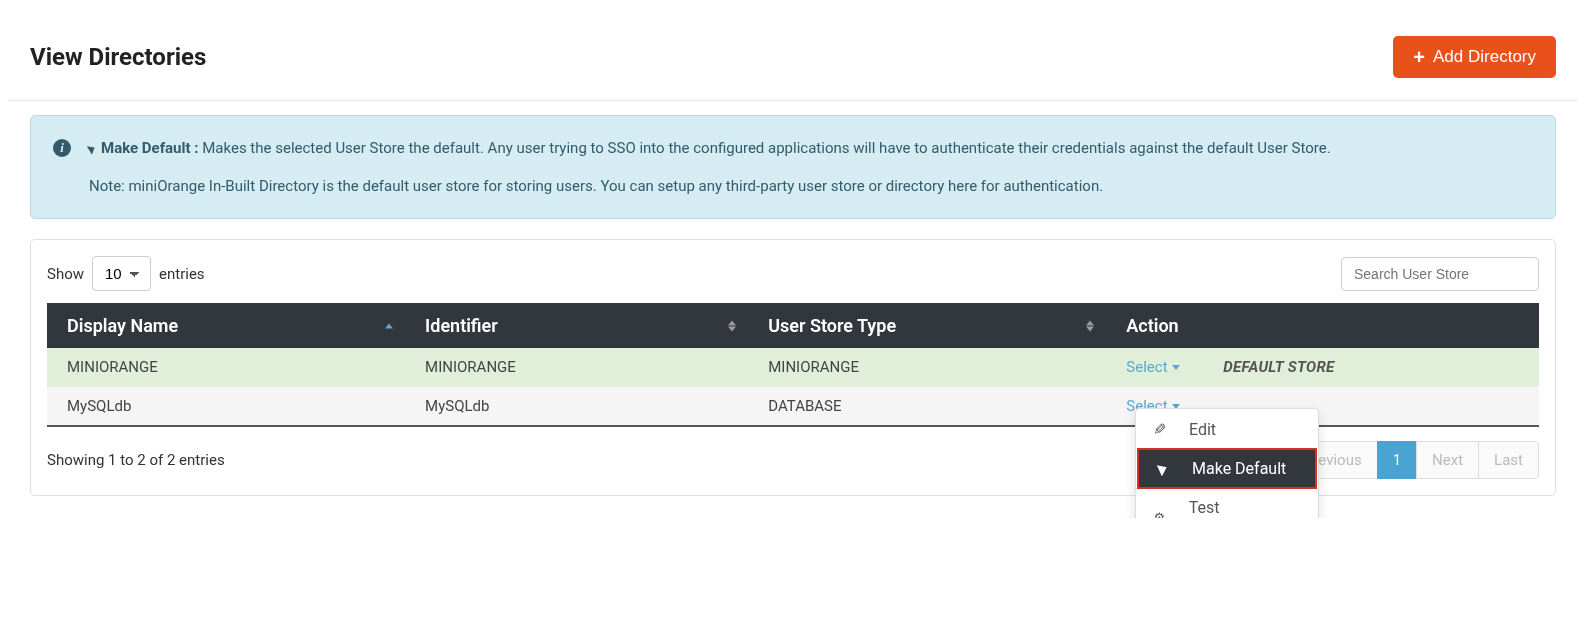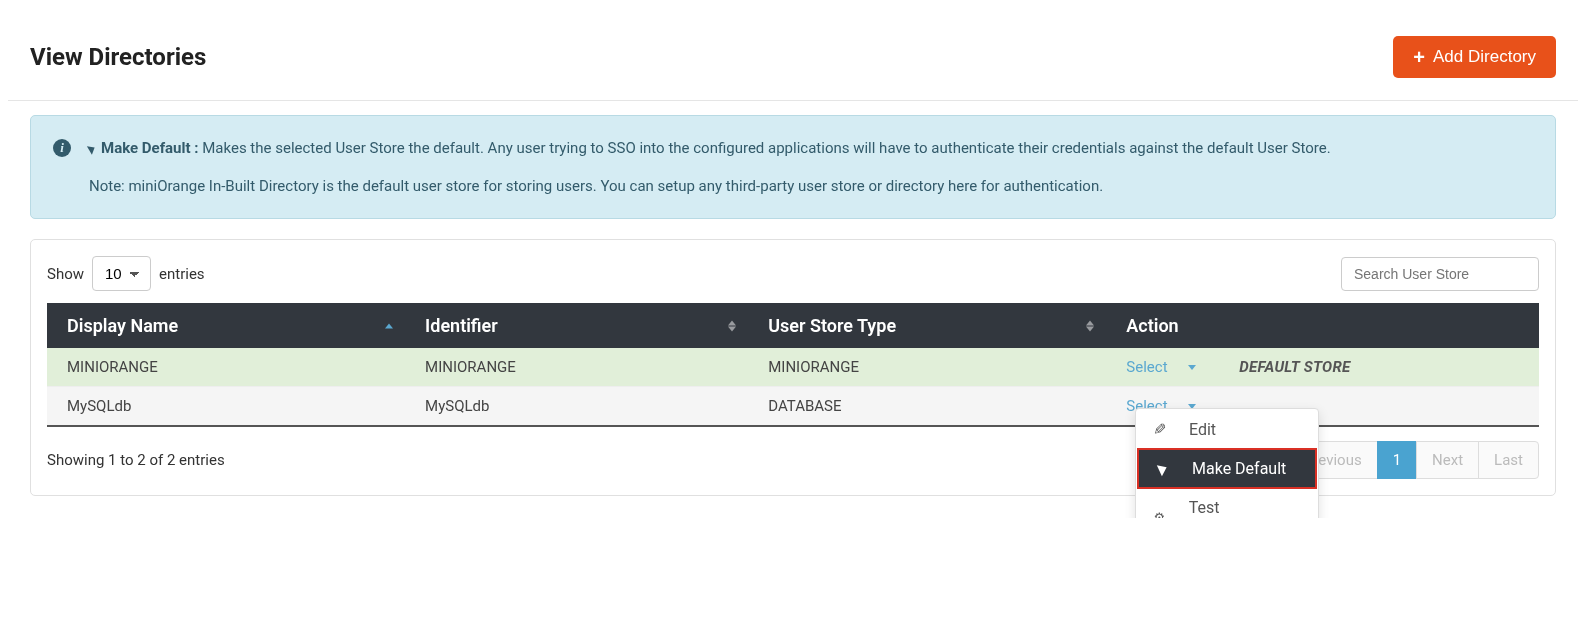--- a/index.html
+++ b/index.html
@@ -31,21 +31,21 @@
 .sort-asc .up { opacity: 1; }
 .sort-asc { opacity: 1; }
 th.col-name { width: 24%; }
 th.col-ident { width: 23%; }
 th.col-type { width: 24%; }
 th.col-action { width: 29%; }
 .data-table tbody td { padding: 10px 20px; border-bottom: 1px solid #eee; font-size: 15px; color: #444; }
 tr.row-default td { background: #e1efd9; margin-top: 24px; }
 tr.row-normal td { background: #f5f5f5; }
 .data-table tbody tr:last-child td { border-bottom: 2px solid #555; }
-.select-link { color: #5ba8d0; cursor: pointer; display: inline-flex; align-items: center; gap: 20px; font-size: 15px; }
+.select-link { color: #5ba8d0; cursor: pointer; display: inline-flex; align-items: center; gap: 4px; font-size: 15px; }
 .select-link .caret { width: 0; height: 0; border-left: 4px solid transparent; border-right: 4px solid transparent; border-top: 5px solid #5ba8d0; }
 .default-badge { font-style: italic; font-weight: 700; color: #555; margin-left: 40px; letter-spacing: 0.3px; }
 .table-footer { display: flex; justify-content: space-between; align-items: center; margin-top: 14px; text-align: center; }
 .showing-text { color: #333; font-size: 15px; }
 .pagination { display: flex; gap: 0; }
 .pagination .pg { border: 1px solid #ddd; padding: 9px 15px; font-size: 15px; color: #666; background: #fff; cursor: pointer; margin-left: -1px; }
 .pagination .pg.disabled { color: #bbb; cursor: default; background: #fafafa; }
 .pagination .pg.active { background: #4aa3d0; border-color: #4aa3d0; color: #fff; }
 .pagination .pg:first-child { border-top-left-radius: 4px; border-bottom-left-radius: 4px; }
 .pagination .pg:last-child { border-top-right-radius: 4px; border-bottom-right-radius: 4px; }

